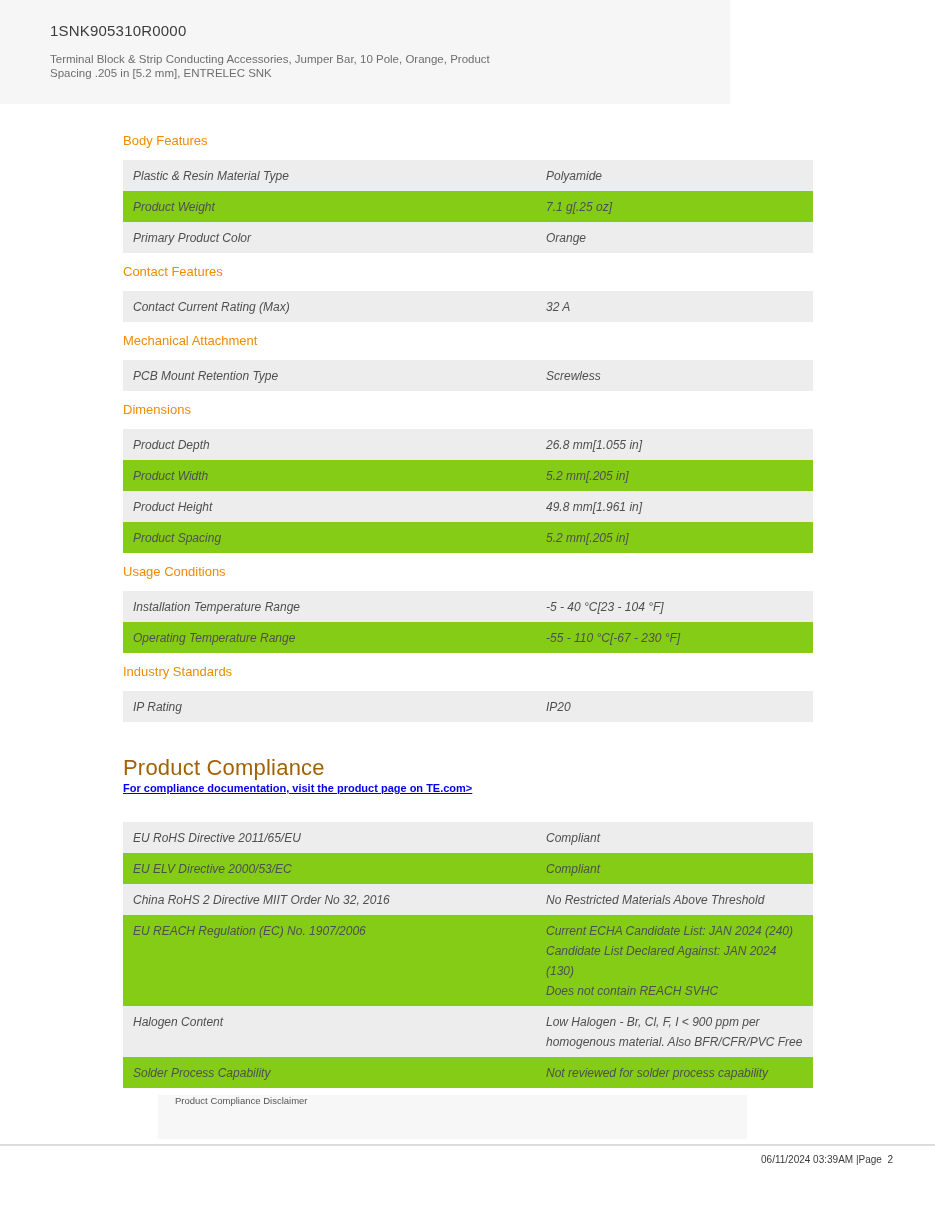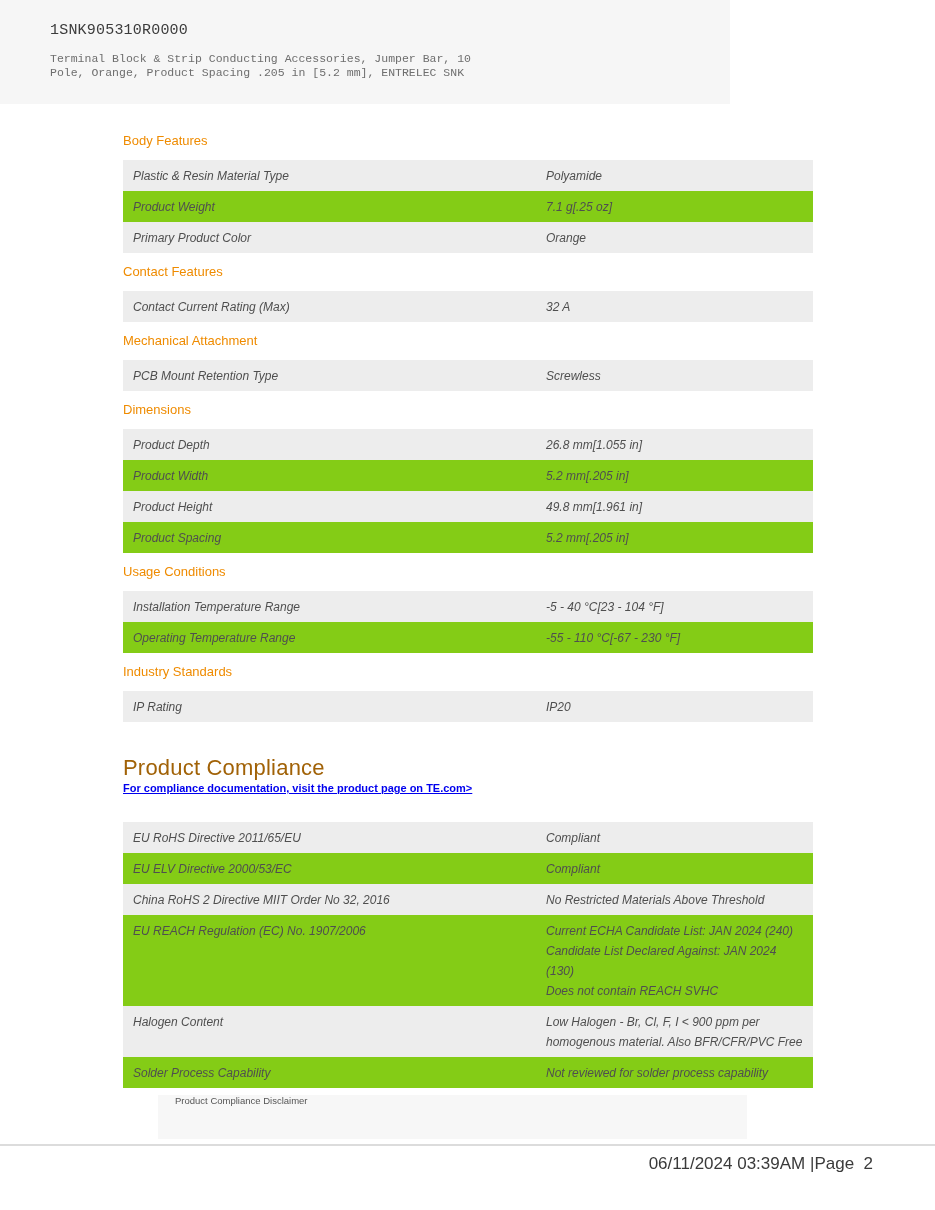--- a/index.html
+++ b/index.html
@@ -17,21 +17,20 @@
   html,body{margin:0;padding:0;}
   body{
     width:935px;height:1210px;background:#FFFFFF;
     font-family:"Liberation Sans", sans-serif;
     color:var(--text-gray);
     overflow:hidden;
   }
   .header-box{
     width:730px;height:104px;background:var(--header-gray);
     padding:22px 40px 0 50px;
-    font-family:Liberation Mono, monospace;
   }
   .part-number{
     font-size:15px;color:var(--text-dark);letter-spacing:.2px;
   }
   .part-desc{
     margin-top:13px;max-width:450px;
     font-size:11.5px;line-height:14px;color:var(--text-muted);
   }
   .content{width:690px;margin-left:123px;}
   .section-heading{
@@ -59,22 +58,22 @@
   .value-line{display:block;}
   .disclaimer-box{
     margin:7px 0 0 35px;width:589px;height:44px;
     background:var(--disclaimer-gray);
     display:flex;
     padding:0 0 10px 17px;
   }
   .disclaimer-text{font-size:9.5px;color:#555555;}
   .footer-rule{margin-top:5px;width:935px;height:2px;background:var(--footer-line);border:none;}
   .page-footer{
-    margin-top:6px;padding-right:62px;text-align:right;
-    font-size:17px;color:#3A3A3A;white-space:pre;
+    margin-top:6px;padding-right:42px;text-align:right;
+    font-size:10px;color:#3A3A3A;white-space:pre;
   }
 </style>
 </head>
 <body>
 
 <div class="header-box">
   <div class="part-number">1SNK905310R0000</div>
   <div class="part-desc">Terminal Block &amp; Strip Conducting Accessories, Jumper Bar, 10 Pole, Orange, Product Spacing .205 in [5.2 mm], ENTRELEC SNK</div>
 </div>
 

